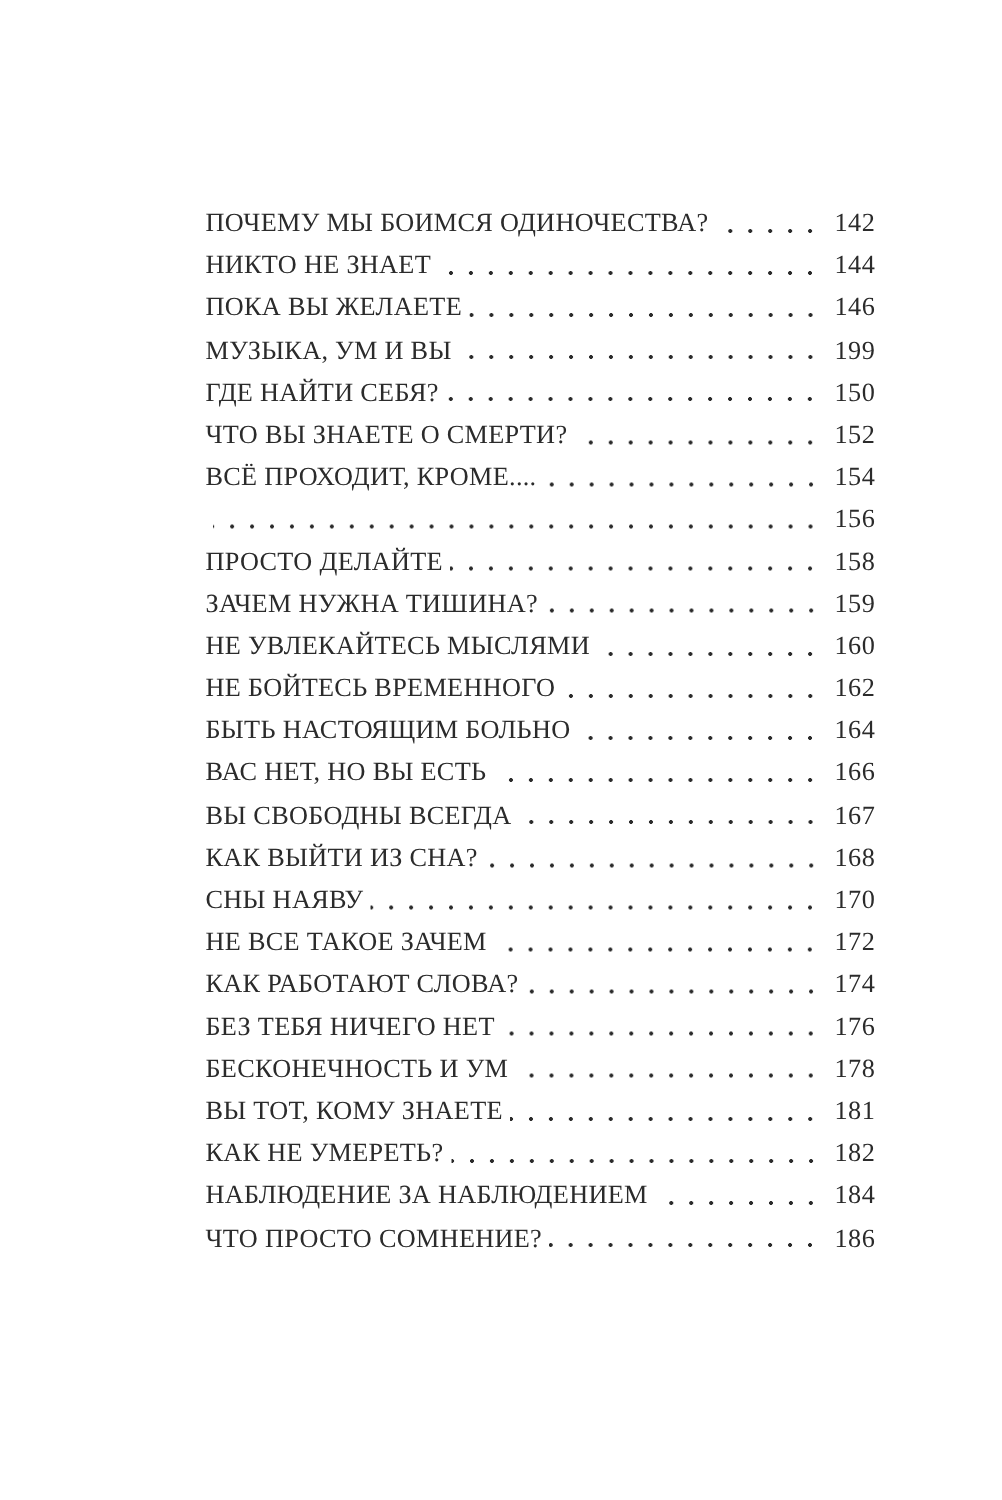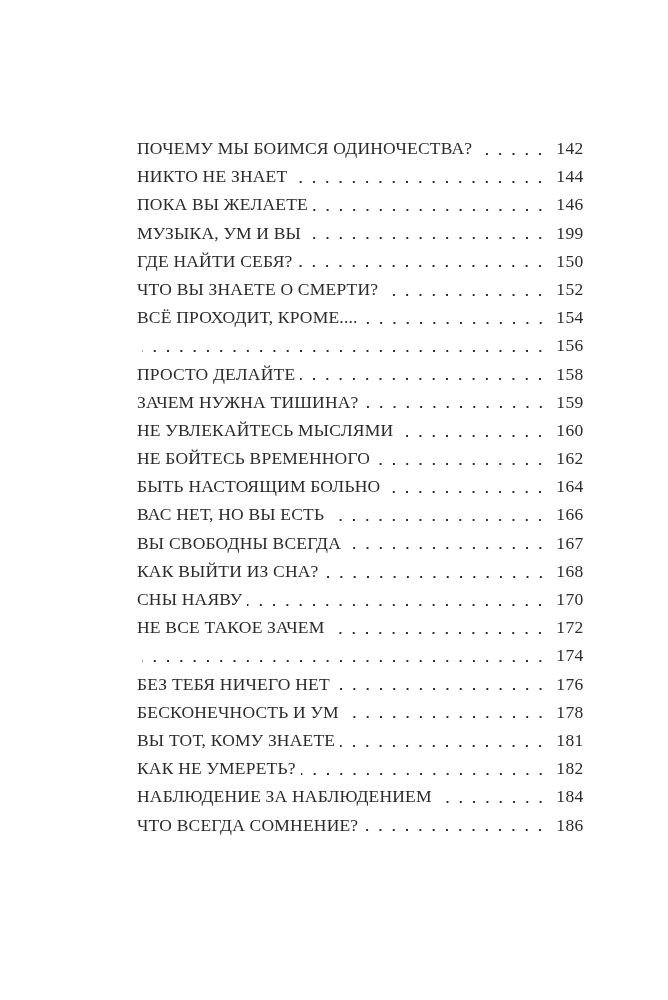--- a/index.html
+++ b/index.html
@@ -159,20 +159,21 @@
     <span class="pageno">170</span>
   </div>
 
   <div class="toc-entry">
     <span class="title">НЕ ВСЕ ТАКОЕ ЗАЧЕМ</span>
     <span class="leader"></span>
     <span class="pageno">172</span>
   </div>
 
   <div class="toc-entry">
+    <span class="title">КАК РАБОТАЮТ СЛОВА?</span>
     <span class="leader"></span>
     <span class="pageno">174</span>
   </div>
 
   <div class="toc-entry">
     <span class="title">БЕЗ ТЕБЯ НИЧЕГО НЕТ</span>
     <span class="leader"></span>
     <span class="pageno">176</span>
   </div>
 
@@ -194,18 +195,18 @@
     <span class="pageno">182</span>
   </div>
 
   <div class="toc-entry">
     <span class="title">НАБЛЮДЕНИЕ ЗА НАБЛЮДЕНИЕМ</span>
     <span class="leader"></span>
     <span class="pageno">184</span>
   </div>
 
   <div class="toc-entry">
-    <span class="title">ЧТО ВСЕГДА СОМНЕНИЕ?</span>
+    <span class="title">ЧТО ПРОСТО СОМНЕНИЕ?</span>
     <span class="leader"></span>
     <span class="pageno">186</span>
   </div>
 </div>
 </div>
 
 </body></html>

